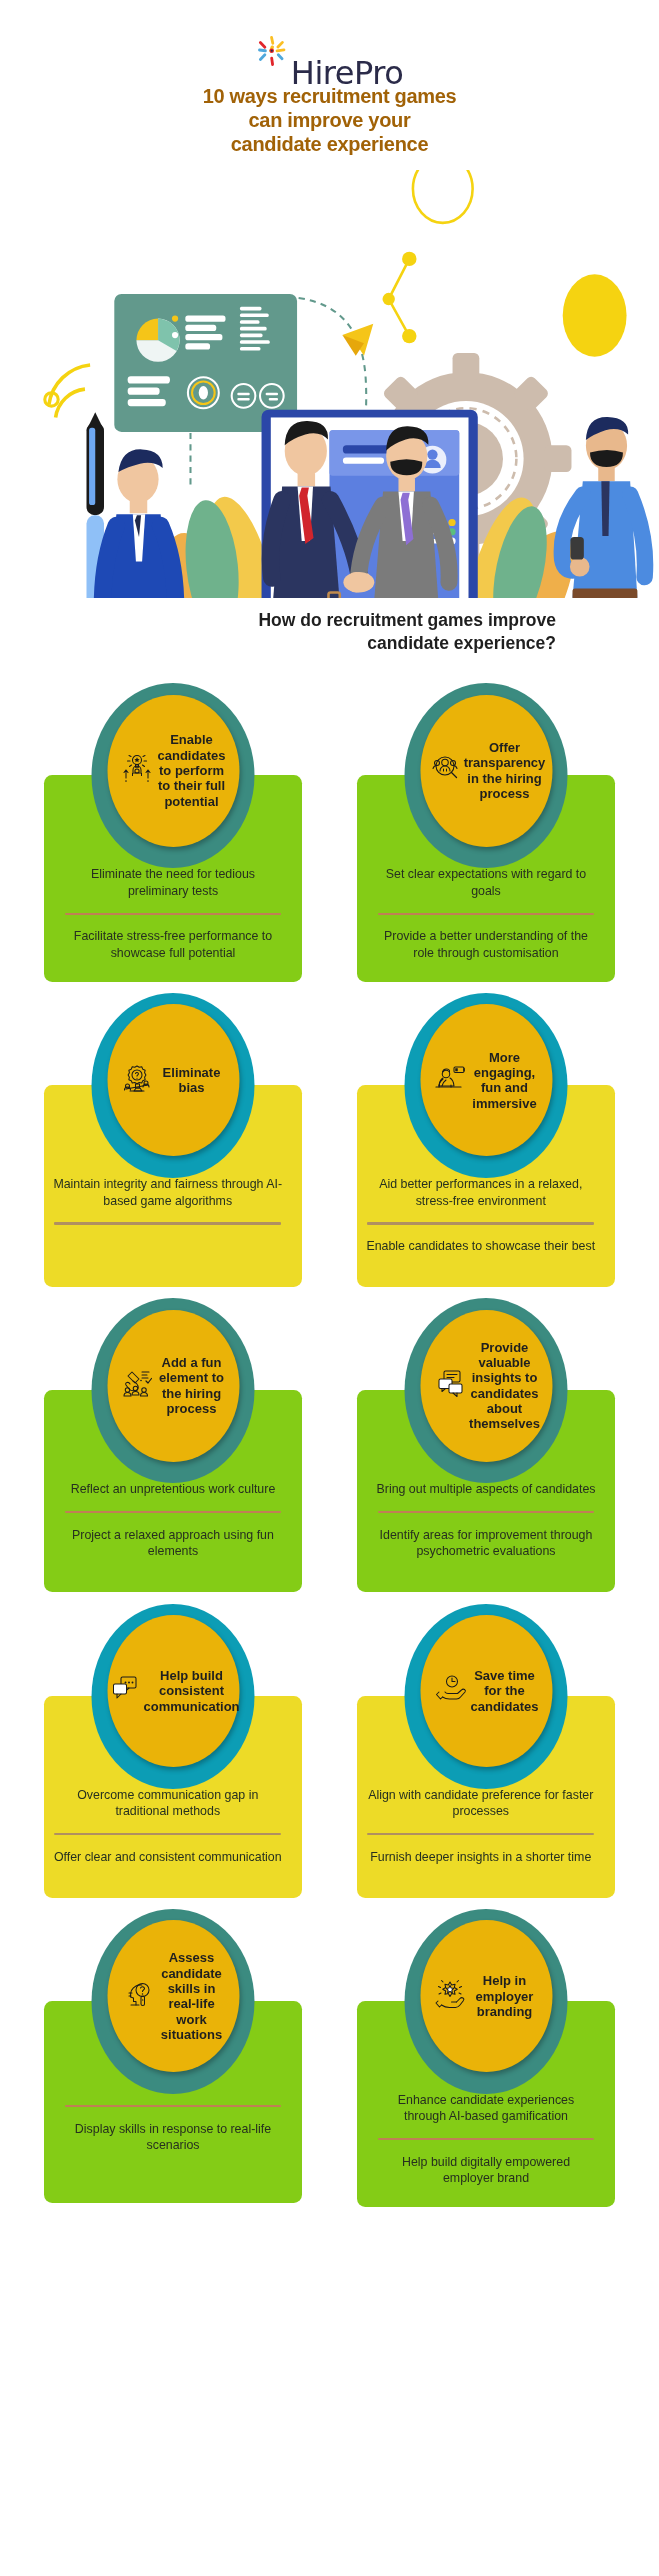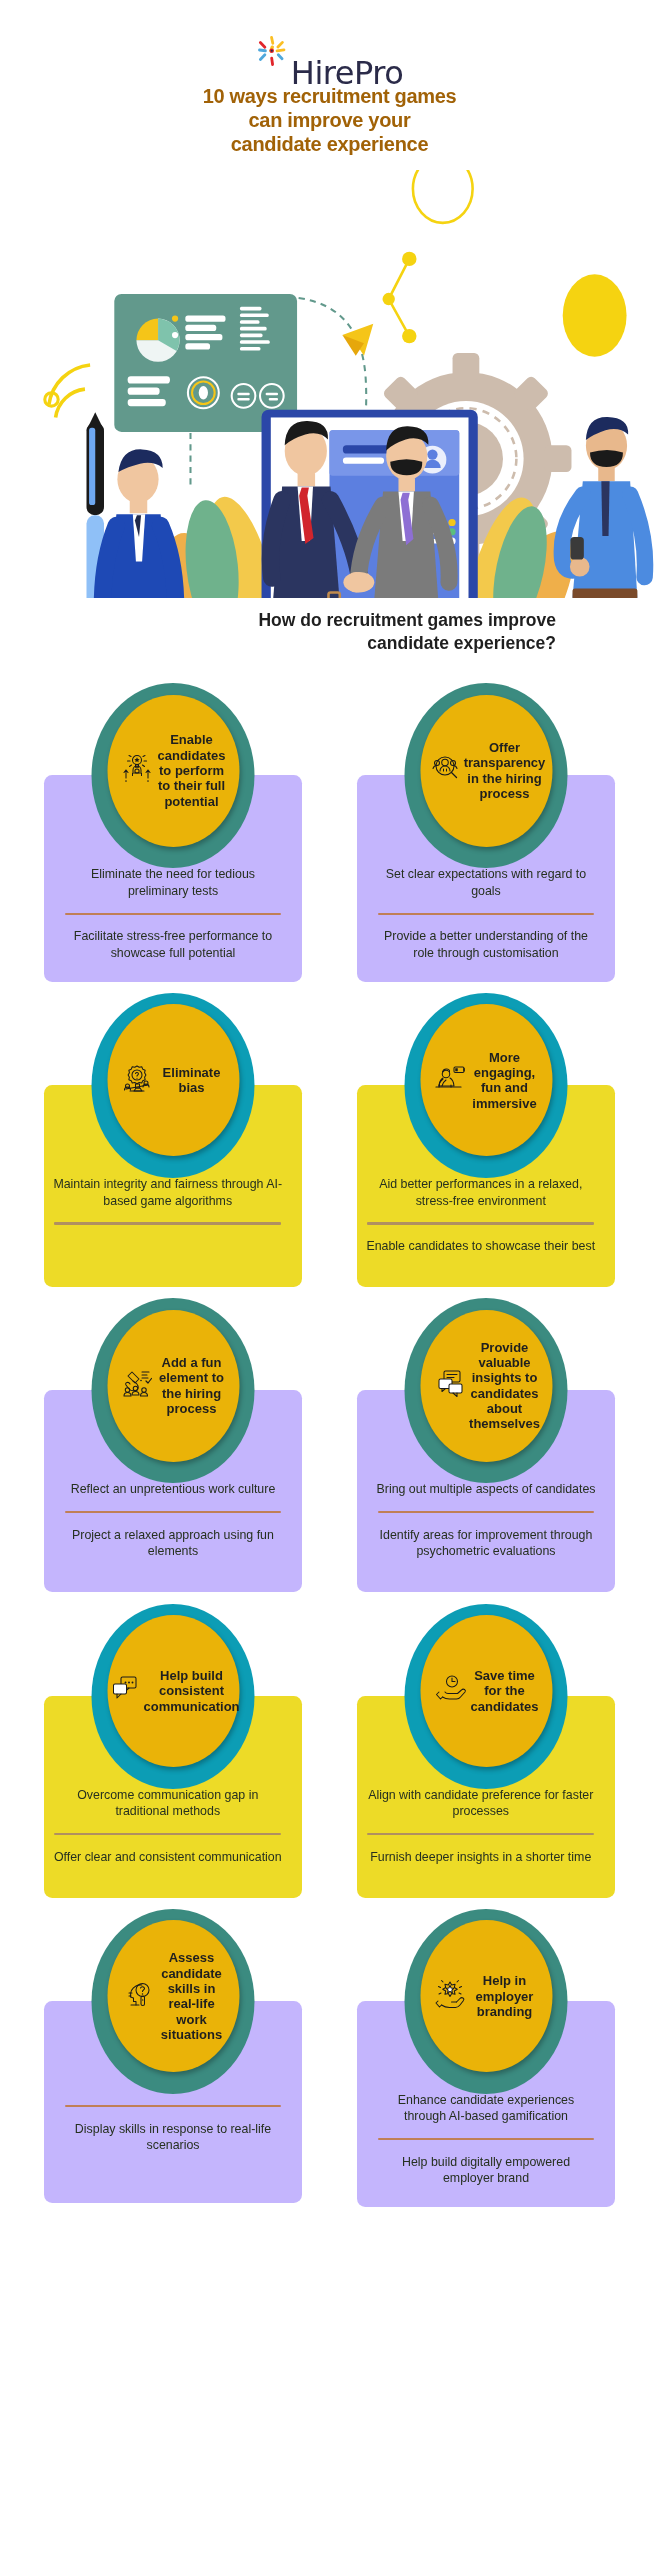--- a/index.html
+++ b/index.html
@@ -91,21 +91,21 @@
     padding-top: 92px;
   }
 
   .card-body {
     border-radius: 8.2px;
     padding: 91px 18.5px 20.6px 18.5px;
     min-height: 202px;
     text-align: center;
   }
 
-  .card-body.green  { background: #c4b5fd; }
+  .card-body.green  { background: #84cc16; }
   .card-body.yellow { background: #eddb27; padding-left: 8px; }
 
   
   .badge {
     position: absolute;
     top: 0;
     left: 50%;
     transform: translateX(-50%);
     width: 163px;
     height: 185px;

